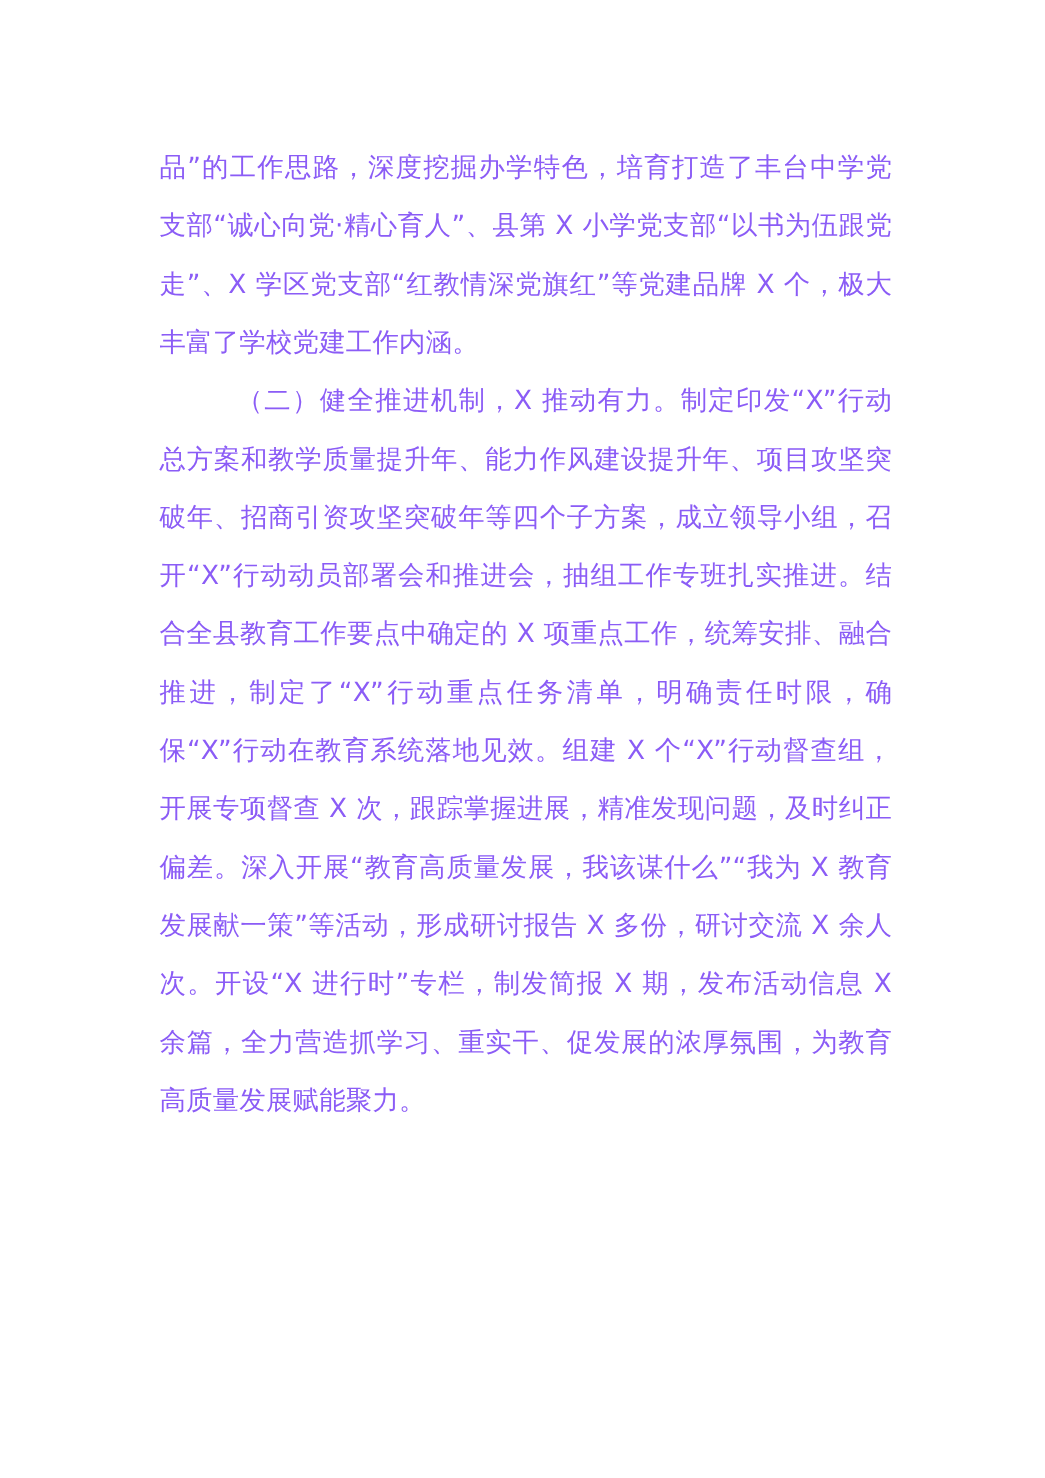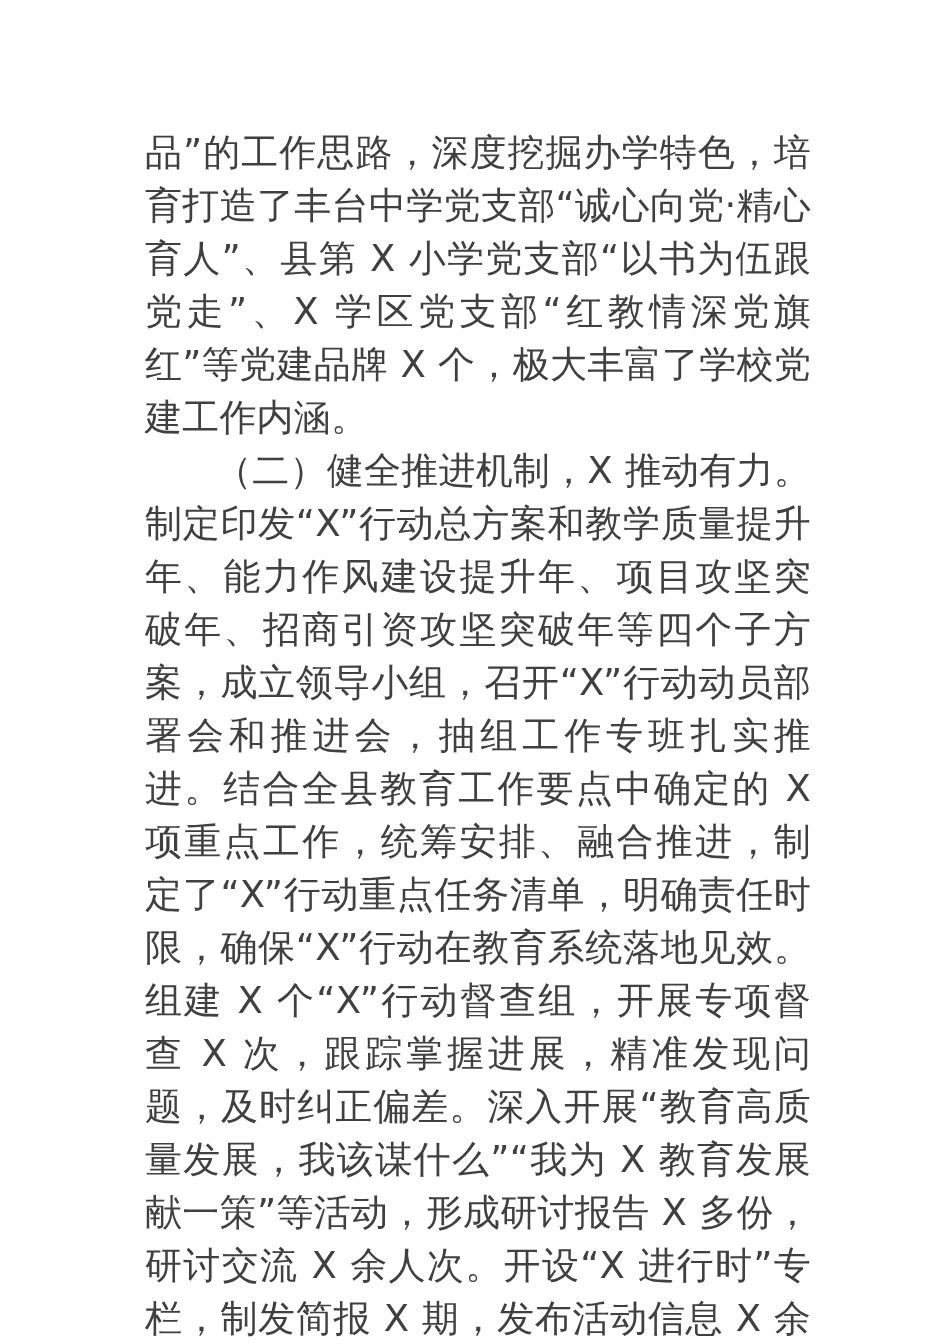--- a/index.html
+++ b/index.html
@@ -27,29 +27,29 @@
   .content {
     position: absolute;
     left: 145px;
     top: 126px;
     width: 666px;
   }
 
   .para {
     margin: 0;
     padding: 0;
-    font-size: 37px;
+    font-size: 24px;
     line-height: 53px;
     letter-spacing: 0.2px;
     text-align: justify;
     text-justify: inter-character;
     text-align-last: left;
     word-break: break-all;
     font-weight: 400;
-    color: #404040;
+    color: #8b5cf6;
   }
 
   .para.indent {
     text-indent: 70px;
   }
 </style>
 </head>
 <body>
 
 <div class="page">

